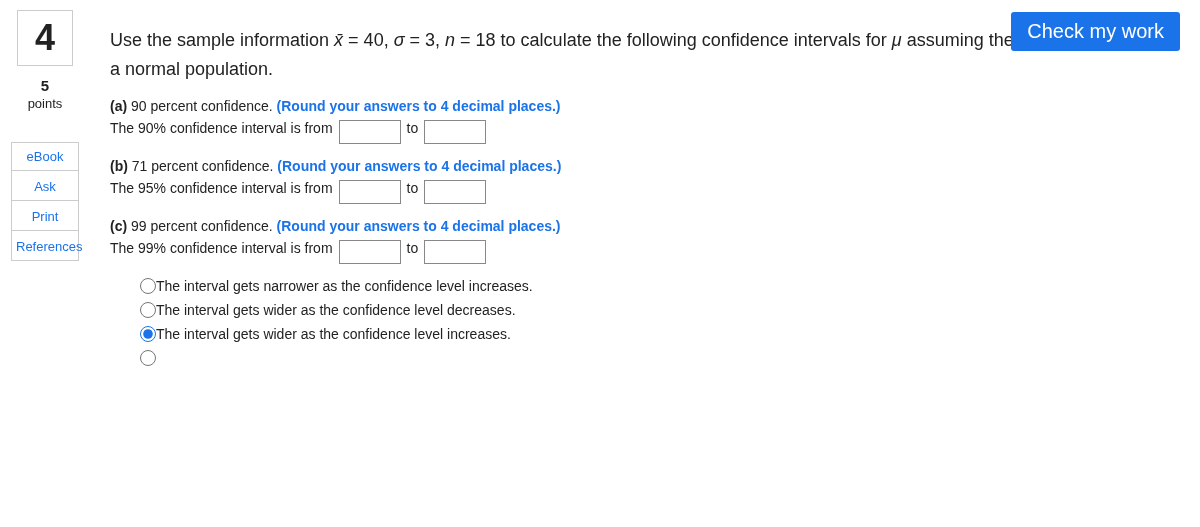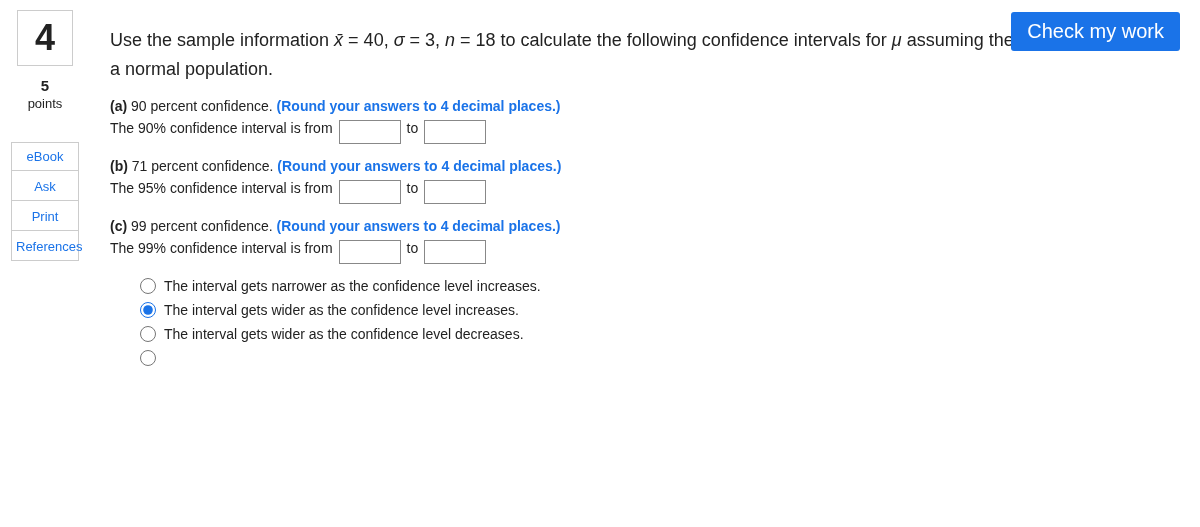--- a/index.html
+++ b/index.html
@@ -124,21 +124,20 @@
     }
     .radio-group {
       display: flex;
       flex-direction: column;
       gap: 8px;
       margin-left: 30px;
     }
     .radio-item {
       display: flex;
       align-items: center;
-      gap: 8px;
       font-size: 14px;
     }
     .radio-item input[type="radio"] {
       width: 16px;
       height: 16px;
       accent-color: #1a73e8;
     }
     .math-var {
       font-style: italic;
     }
@@ -208,26 +207,26 @@
       </div>
     </div>
 
     <div class="part-block">
       <div class="radio-group">
         <label class="radio-item">
           <input type="radio" name="confidence_answer" style="">
           <span>The interval gets narrower as the confidence level increases.</span>
         </label>
         <label class="radio-item">
+          <input type="radio" name="confidence_answer" style="">
+          <span>The interval gets wider as the confidence level decreases.</span>
+        </label>
+        <label class="radio-item">
           <input type="radio" name="confidence_answer" checked="" style="">
           <span>The interval gets wider as the confidence level increases.</span>
         </label>
         <label class="radio-item">
           <input type="radio" name="confidence_answer" style="">
-          <span>The interval gets wider as the confidence level decreases.</span>
-        </label>
-        <label class="radio-item">
-          <input type="radio" name="confidence_answer" style="">
         </label>
       </div>
     </div>
   </div>
 </div>
 
 </body></html>

